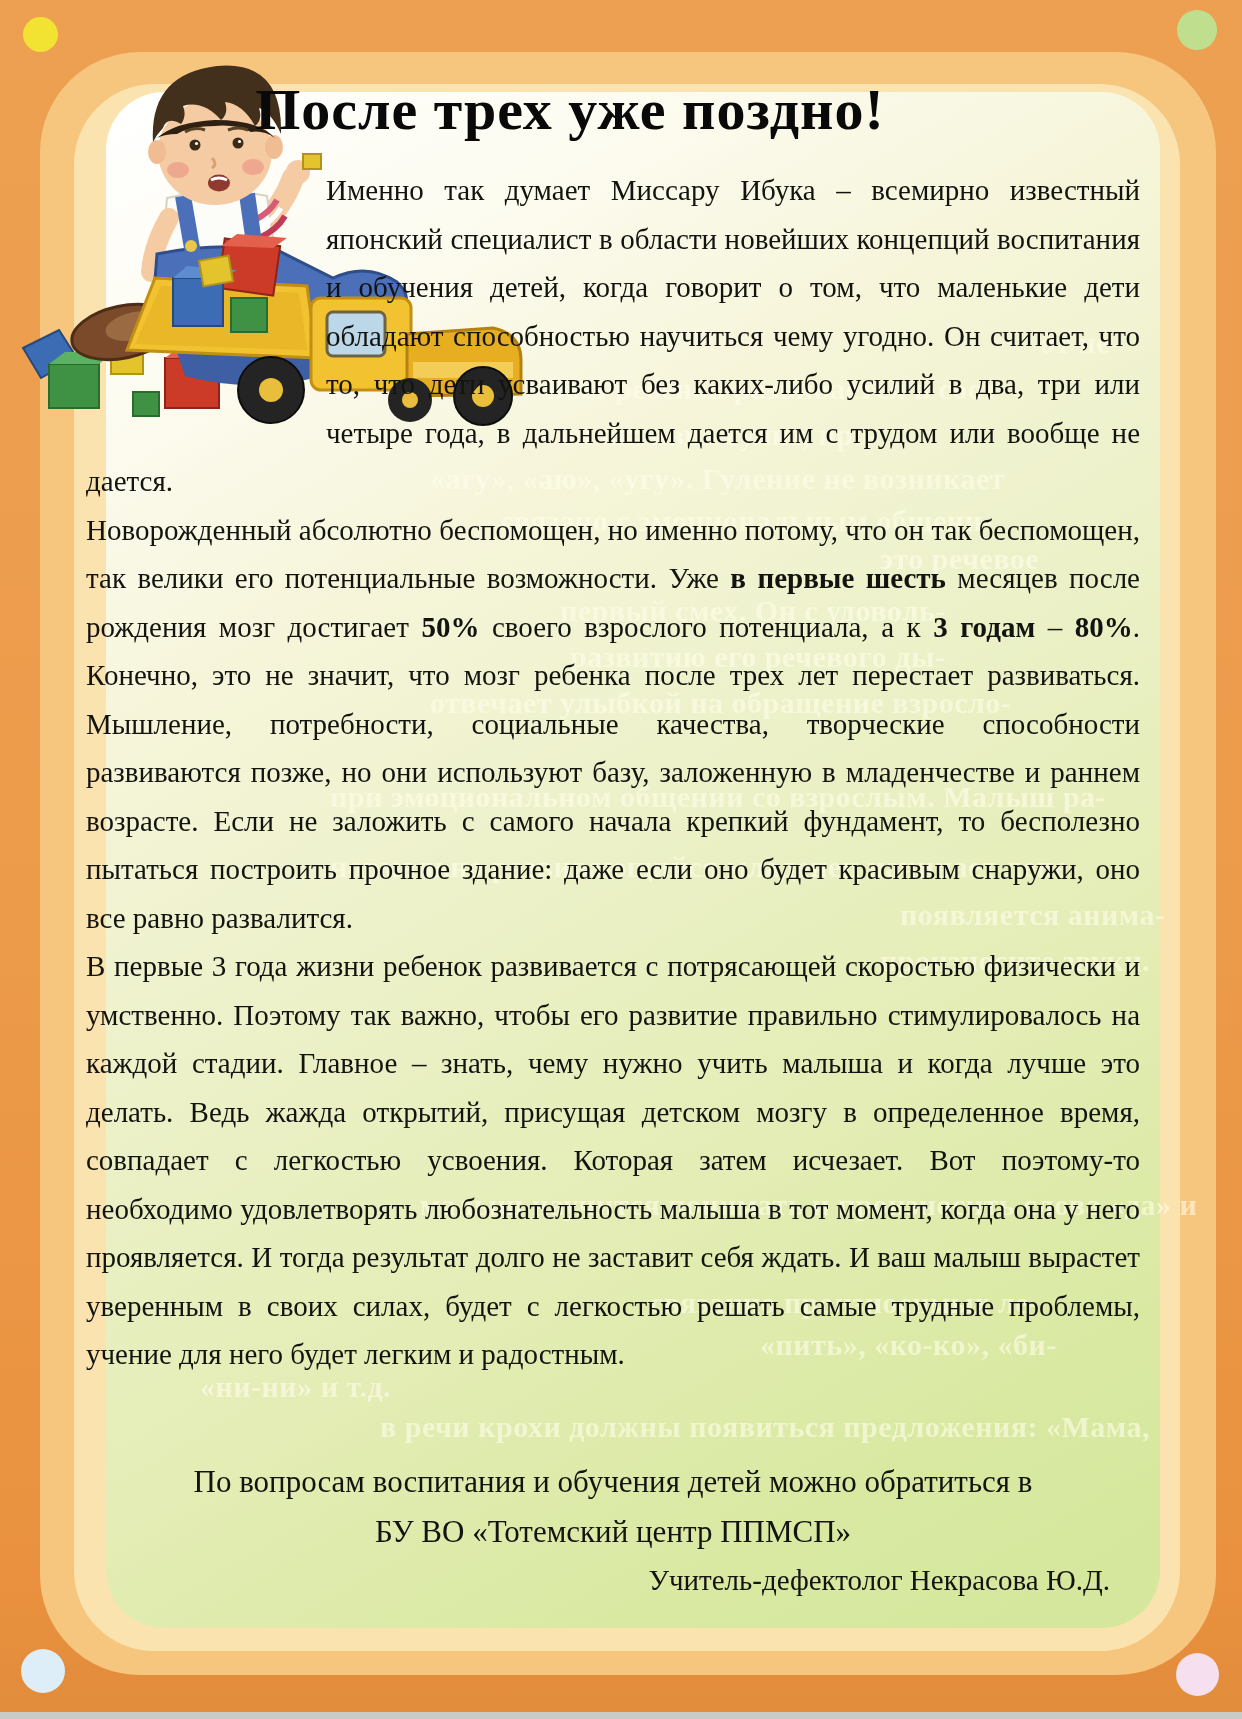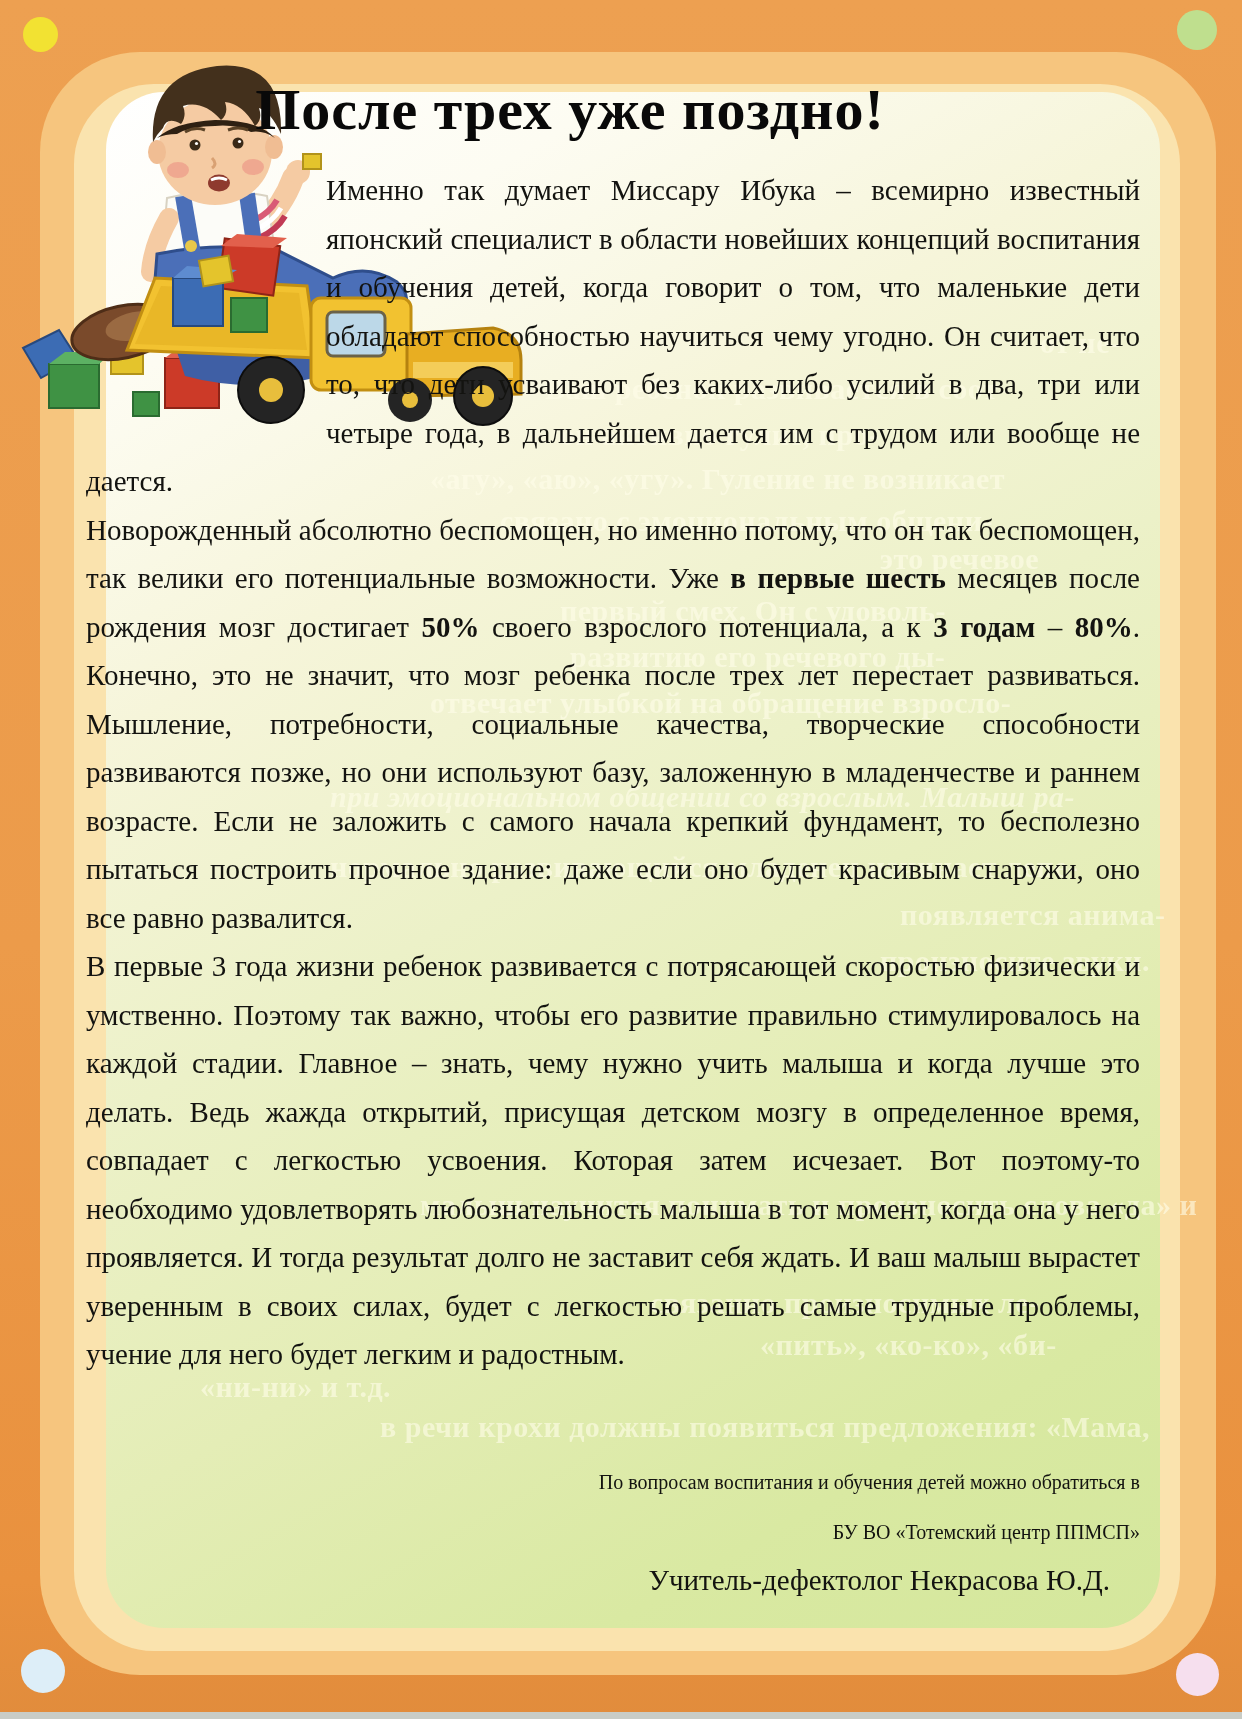--- a/index.html
+++ b/index.html
@@ -34,21 +34,21 @@
   }
   .illustration{position:absolute;z-index:2;left:15px;top:46px;width:525px;height:380px;}
 
   .bodytext{
     position:absolute;z-index:2;left:86px;top:166px;width:1054px;
     font-size:29px;line-height:48.5px;color:#131310;
   }
   .illu-spacer{float:left;width:240px;height:252px;}
   .para{margin:0;text-align:justify;}
   .footer{margin-top:78px;}
-  .footer-line{margin:0;text-align:right;font-size:20px;line-height:50px;color:#131310;}
+  .footer-line{margin:0;text-align:center;font-size:31px;line-height:50px;color:#131310;}
   .footer-sign{margin:0;text-align:right;padding-right:30px;font-size:29px;line-height:46px;color:#131310;}
 </style>
 </head>
 <body>
 
 <div class="poster">
 
   <div class="band band2"></div>
   <div class="band band3"></div>
   <div class="band content"></div>
@@ -61,21 +61,21 @@
   <div class="ghost-layer">
       <span class="ghost" style="left: 1040px; top: 326px;">от не-</span>
       <span class="ghost" style="left: 545px; top: 372px;">Ваш ребенок развивается в соот-</span>
       <span class="ghost" style="left: 560px; top: 418px;">он активно гулит, про-</span>
       <span class="ghost" style="left: 430px; top: 462px;">«агу», «аю», «угу». Гуление не возникает</span>
       <span class="ghost" style="left: 500px; top: 504px;">связано с эмоциональным общени-</span>
       <span class="ghost" style="left: 880px; top: 542px;">это речевое</span>
       <span class="ghost" style="left: 560px; top: 594px;">первый смех. Он с удоволь-</span>
       <span class="ghost" style="left: 570px; top: 640px;">развитию его речевого ды-</span>
       <span class="ghost" style="left: 430px; top: 686px;">отвечает улыбкой на обращение взросло-</span>
-      <span class="ghost" style="left: 330px; top: 780px; font-style: italic;">при эмоциональном общении со взрослым. Малыш ра-</span>
+      <span class="ghost" style="left: 330px; top: 780px;">при эмоциональном общении со взрослым. Малыш ра-</span>
       <span class="ghost" style="left: 330px; top: 850px;">нормально развивающийся младенец начинает лепе-</span>
       <span class="ghost" style="left: 900px; top: 898px;">появляется анима-</span>
       <span class="ghost" style="left: 880px; top: 944px;">произносите звуки.</span>
       <span class="ghost" style="left: 420px; top: 1188px;">малыш научится понимать и произносить слова «да» и</span>
       <span class="ghost" style="left: 650px; top: 1286px;">связанно произносимых ле-</span>
       <span class="ghost" style="left: 760px; top: 1328px;">«пить», «ко-ко», «би-</span>
       <span class="ghost" style="left: 200px; top: 1370px;">«ни-ни» и т.д.</span>
       <span class="ghost" style="left: 380px; top: 1410px; text-align: center;">в речи крохи должны появиться предложения: «Мама,</span>
     </div>
 

